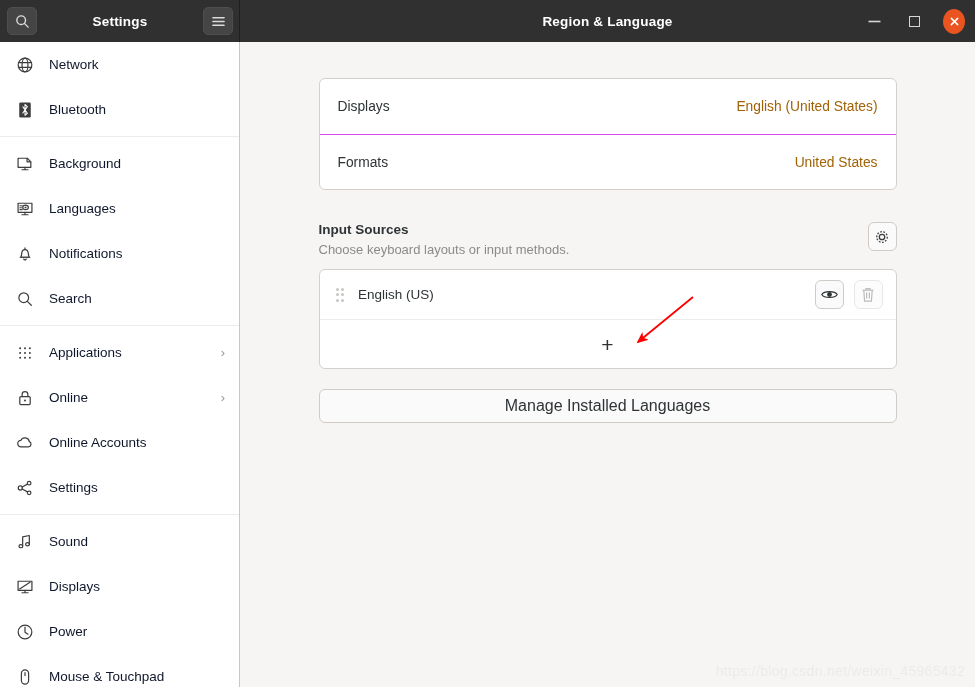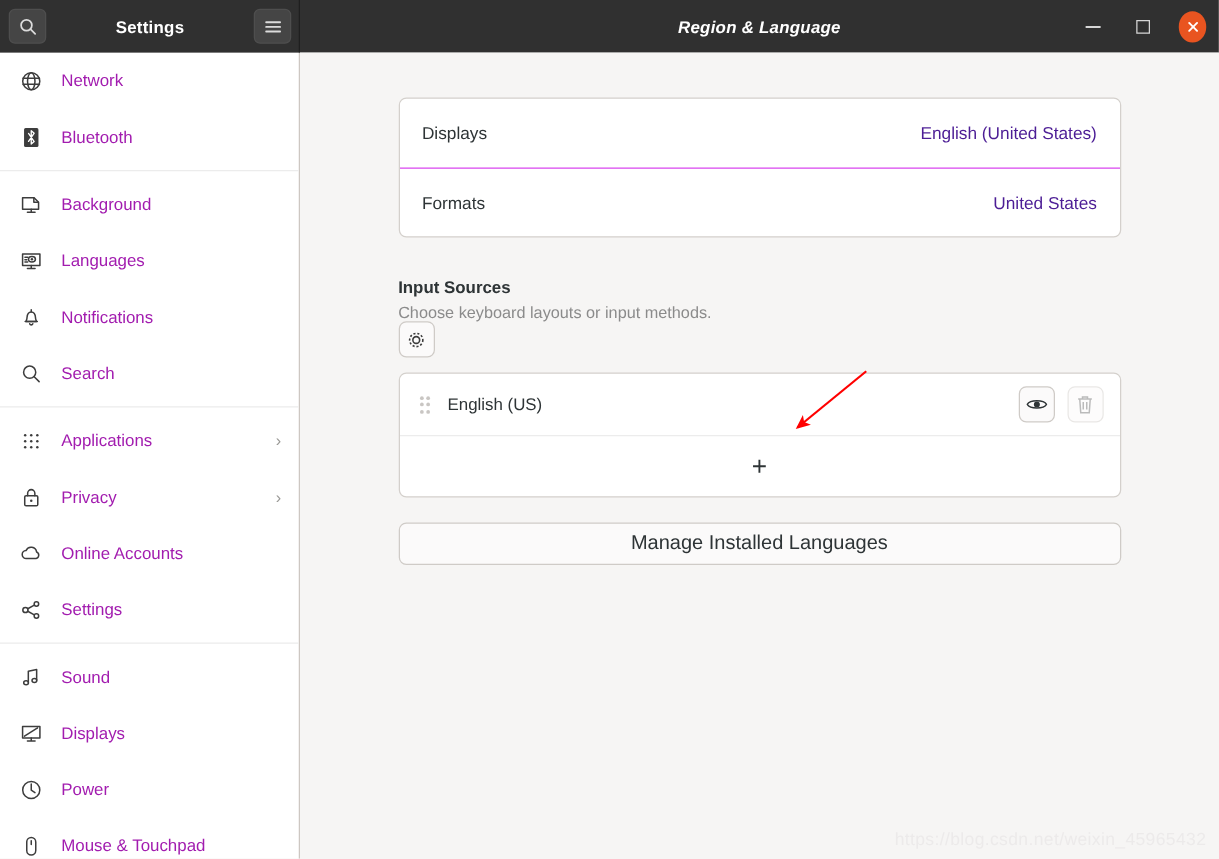--- a/index.html
+++ b/index.html
@@ -32,21 +32,20 @@
     font-size: 13.5px; font-weight: bold; letter-spacing: .2px;
   }
   .hb-right {
     flex: 1; height: 42px; background: #303030;
     display: flex; align-items: center; padding-right: 10px; position: relative;
   }
   .win-title {
     position: absolute; left: 0; right: 0; text-align: center;
     color: #ffffff; font-size: 13.5px; font-weight: bold; letter-spacing: .2px;
     pointer-events: none;
-    font-style: italic;
   }
   .win-ctrls { margin-left: auto; display: flex; align-items: center; gap: 18px; z-index: 2; }
   .wc { width: 22px; height: 22px; display: flex; align-items: center; justify-content: center; cursor: pointer; }
   .wc-max-box { width: 11px; height: 11px; border: 1.6px solid #d6d6d6; }
   .wc-close {
     width: 25px; height: 25px; border-radius: 50%;
     background: #e95420; color: #ffffff;
     display: flex; align-items: center; justify-content: center;
     font-size: 12px; font-weight: bold;
   }
@@ -57,41 +56,41 @@
   
   .sidebar {
     width: 240px; flex: 0 0 240px; background: #ffffff;
     border-right: 1px solid #cdc7c2; overflow: hidden;
   }
   .side-item {
     display: flex; align-items: center; height: 45px;
     padding: 0 14px 0 16px; cursor: pointer; gap: 15px;
   }
   .side-ico { width: 18px; height: 18px; flex: 0 0 18px; display: flex; align-items: center; justify-content: center; color: #3d3d3d; }
-  .side-lbl { font-size: 13.5px; color: #a21caf; flex: 1; }
+  .side-lbl { font-size: 13.5px; color: #0f172a; flex: 1; }
   .side-chev { color: #9a9996; font-size: 13px; }
   .side-div { height: 1px; background: #ececec; margin: 4px 0; }
 
   
   .content { flex: 1; background: #f6f5f4; position: relative; overflow: hidden; }
   .content-inner { width: 578px; margin: 0 auto; padding-top: 36px; }
 
   .card {
     background: #ffffff; border: 1px solid #d4d0cc; border-radius: 6px;
     overflow: hidden;
   }
   .row {
     display: flex; align-items: center; justify-content: space-between;
     height: 55px; padding: 0 18px; cursor: pointer;
   }
   .row + .row { border-top: 1px solid #d946ef; }
   .row-lbl { font-size: 13.8px; color: #2e3436; }
-  .row-val { font-size: 13.8px; color: #4c1d95; }
-
-  .section-head { display: flex; align-items: flex-start; margin: 32px 0 12px 0; flex-direction: column; }
+  .row-val { font-size: 13.8px; color: #a16207; }
+
+  .section-head { display: flex; align-items: flex-start; margin: 32px 0 12px 0; }
   .sh-texts { flex: 1; }
   .sh-title { font-size: 13.5px; font-weight: bold; color: #2e3436; }
   .sh-sub { font-size: 13px; color: #8b8b8b; margin-top: 5px; }
   .icon-btn {
     width: 29px; height: 29px; border-radius: 6px;
     background: #fbfafa; border: 1px solid #cfcbc7;
     display: flex; align-items: center; justify-content: center; cursor: pointer;
   }
   .icon-btn.disabled { opacity: .45; }
 
@@ -252,21 +251,21 @@
           <span class="side-chev">›</span>
         </div>
         <div class="side-item">
           <span class="side-ico">
             <svg width="18" height="18" viewBox="0 0 20 20" fill="none" stroke="#3d3d3d" stroke-width="1.35" stroke-linecap="round" stroke-linejoin="round">
               <rect x="4.2" y="8.4" width="11.6" height="9" rx="1.2"></rect>
               <path d="M6.8 8.4V6.2a3.2 3.2 0 0 1 6.4 0v2.2"></path>
               <circle cx="10" cy="12.8" r="1.1" fill="#3d3d3d" stroke="none"></circle>
             </svg>
           </span>
-          <span class="side-lbl">Privacy</span>
+          <span class="side-lbl">Online</span>
           <span class="side-chev">›</span>
         </div>
         <div class="side-item">
           <span class="side-ico">
             <svg width="18" height="18" viewBox="0 0 20 20" fill="none" stroke="#3d3d3d" stroke-width="1.35" stroke-linecap="round" stroke-linejoin="round">
               <path d="M5.6 14.2a3.5 3.5 0 0 1-.3-7 5 5 0 0 1 9.5 1.3 3 3 0 0 1-.5 5.7z"></path>
             </svg>
           </span>
           <span class="side-lbl">Online Accounts</span>
         </div>

